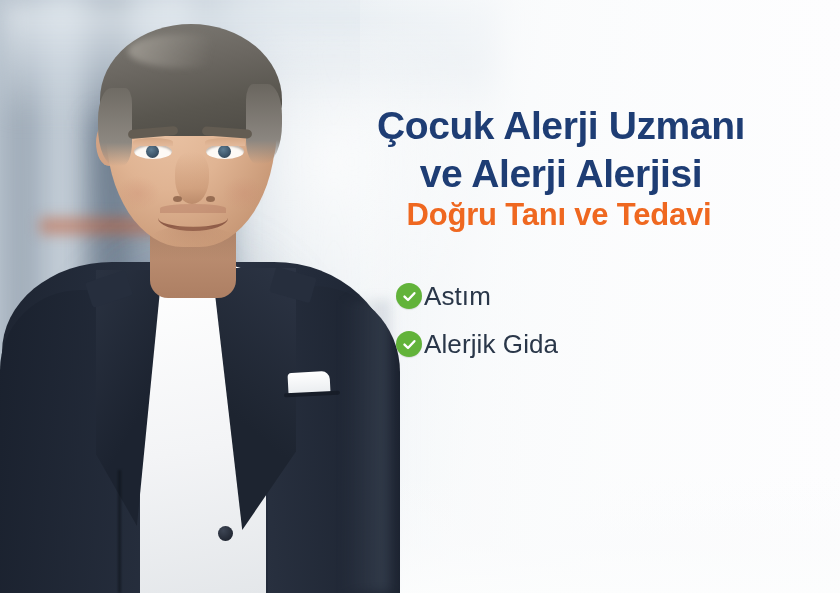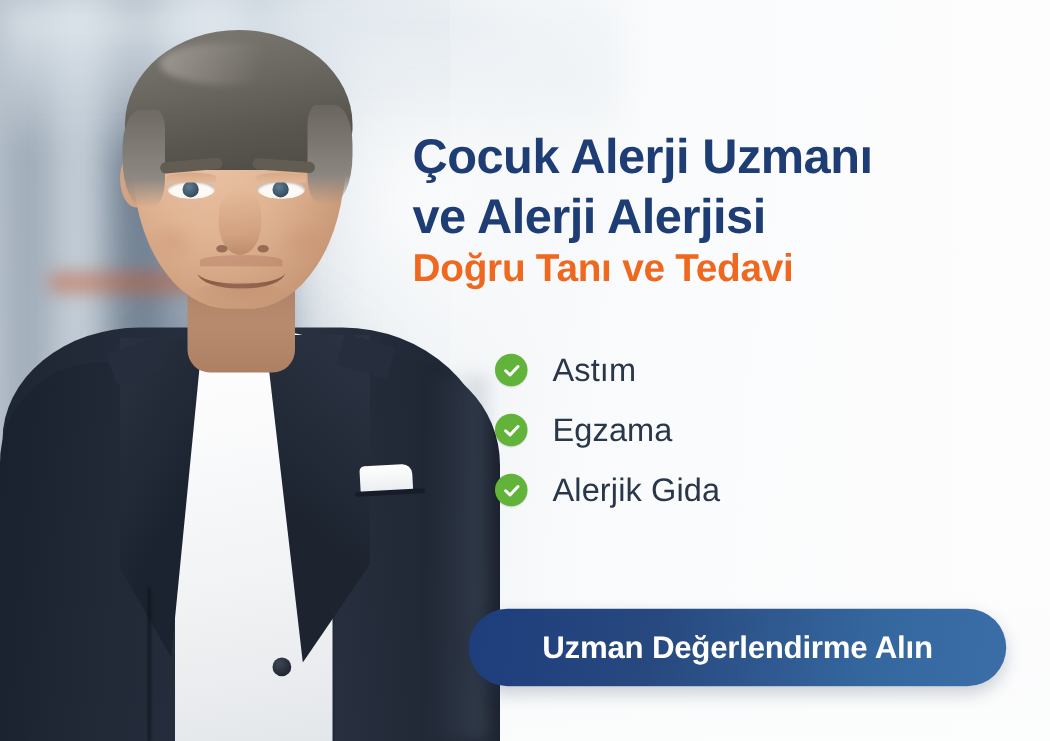--- a/index.html
+++ b/index.html
@@ -398,33 +398,33 @@
   
   .content {
     position: absolute;
     left: 330px; top: 0;
     width: 510px; height: 593px;
   }
   .headline {
     position: absolute;
     left: 0; top: 76px;
     width: 462px;
-    text-align: left;
+    text-align: center;
     color: #1e3d74;
     font-size: 39px;
     line-height: 48px;
     font-weight: bold;
     letter-spacing: -0.4px;
   }
   .headline-line { display: block; }
   .subhead {
     position: absolute;
     left: 0; top: 196px;
     width: 458px;
-    text-align: left;
+    text-align: center;
     color: #ef6820;
     font-size: 31px;
     line-height: 38px;
     font-weight: bold;
     letter-spacing: -0.2px;
   }
 
   .feature-list {
     position: absolute;
     left: 66px; top: 272px;
@@ -440,21 +440,21 @@
     border-radius: 50%;
     background: #62b33a;
     display: flex;
     align-items: center;
     justify-content: center;
     flex: 0 0 auto;
     box-shadow: 0 1px 1px rgba(0,0,0,0.10);
   }
   .check-icon svg { display: block; }
   .feature-label {
-    margin-left: 20px;
+    margin-left: 2px;
     font-size: 26px;
     color: #2a3749;
     line-height: 30px;
     letter-spacing: 0.1px;
   }
 
   .cta-button {
     position: absolute;
     left: 45px; top: 487px;
     width: 430px; height: 62px;
@@ -546,37 +546,28 @@
 
       <div class="feature-item">
         <span class="check-icon">
           <svg width="15" height="15" viewBox="0 0 15 15">
               <path d="M2.5 7.6 L6 11 L12.4 4.2" fill="none" stroke="#ffffff" stroke-width="2.4" stroke-linecap="round" stroke-linejoin="round"></path>
             </svg>
         </span>
         <span class="feature-label">Astım</span>
       </div>
 
-      <div class="feature-item">
-        <span class="check-icon">
-          <svg width="15" height="15" viewBox="0 0 15 15">
-              <path d="M2.5 7.6 L6 11 L12.4 4.2" fill="none" stroke="#ffffff" stroke-width="2.4" stroke-linecap="round" stroke-linejoin="round"></path>
-            </svg>
-        </span>
-        <span class="feature-label">Egzama</span>
-      </div>
 
 
       <div class="feature-item">
         <span class="check-icon">
           <svg width="15" height="15" viewBox="0 0 15 15">
               <path d="M2.5 7.6 L6 11 L12.4 4.2" fill="none" stroke="#ffffff" stroke-width="2.4" stroke-linecap="round" stroke-linejoin="round"></path>
             </svg>
         </span>
         <span class="feature-label">Alerjik Gida</span>
       </div>
 
     </div>
 
-    <button class="cta-button">Uzman Değerlendirme Alın</button>
 
   </div>
 </div>
 
 </body></html>

